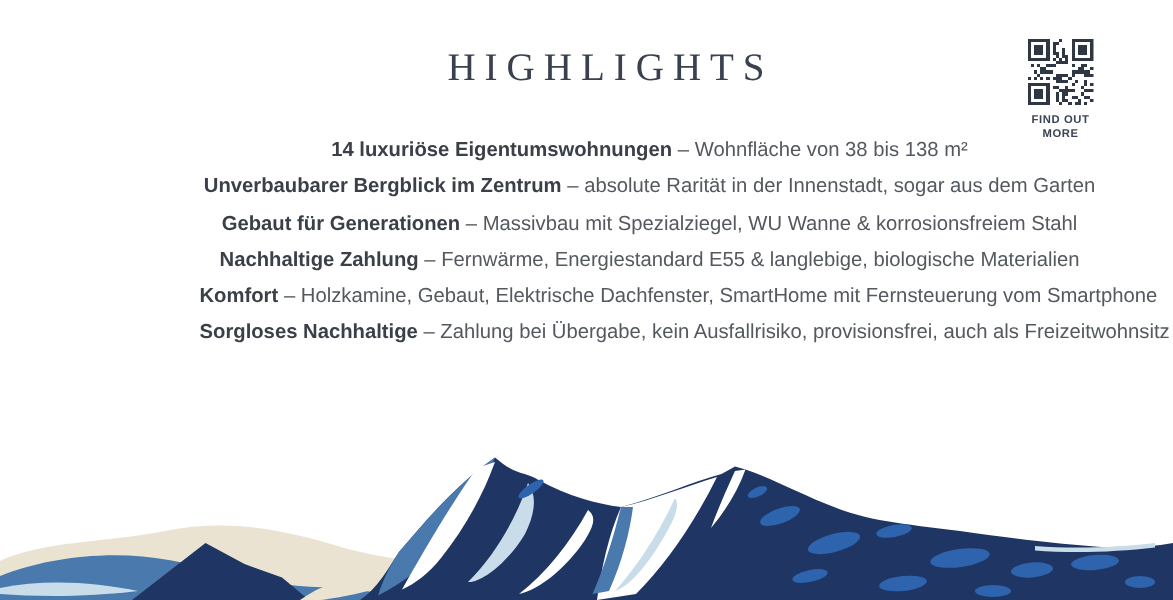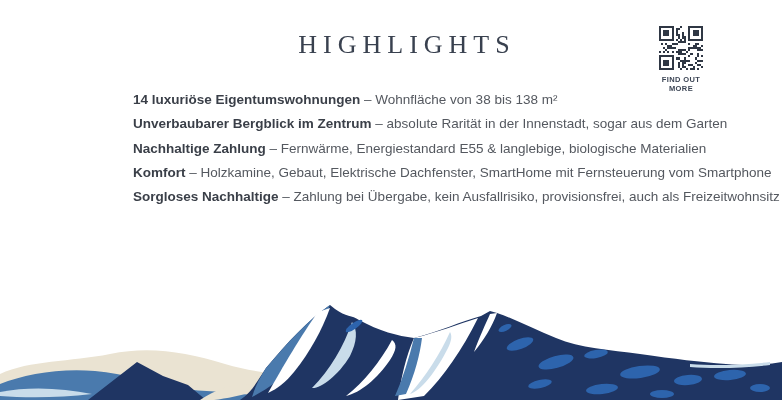--- a/index.html
+++ b/index.html
@@ -15,41 +15,42 @@
     position:absolute;top:30px;left:16px;width:782px;
     text-align:center;
     font-family:"Liberation Serif", serif;
     font-size:26px;
     letter-spacing:6px;
     color:#39414f;
     font-weight:400;
   }
   
   .qr-block{
-    position:absolute;top:26px;left:656px;width:50px;
+    position:absolute;top:26px;left:682px;width:50px;
     text-align:center;
   }
   .qr-block svg{display:block;margin:0 auto;}
   .qr-caption{
     margin-top:5px;
     font-size:7.5px;
     font-weight:bold;
     letter-spacing:0.4px;
     line-height:9px;
     color:#3b4454;
   }
   
   .features{
     position:absolute;top:88px;left:133px;width:600px;
   }
   .feature-line{
     line-height:24.3px;
     font-size:13.5px;
     white-space:nowrap;
     color:#54585f;
+    text-align:center;
   }
   .f-label{font-weight:bold;color:#3a3f48;}
   .f-text{color:#54585f;}
   
   .mountains{
     position:absolute;left:0;bottom:0;width:782px;height:112px;
   }
   .mountains svg{display:block;}
   .fill-navy{fill:var(--navy);}
   .fill-steel{fill:var(--steel);}
@@ -277,20 +278,24 @@
   <div class="features">
     <div class="feature-line">
       <span class="f-label">14 luxuriöse Eigentumswohnungen</span>
       <span class="f-text">– Wohnfläche von 38 bis 138 m²</span>
     </div>
     <div class="feature-line">
       <span class="f-label">Unverbaubarer Bergblick im Zentrum</span>
       <span class="f-text">– absolute Rarität in der Innenstadt, sogar aus dem Garten</span>
     </div>
     <div class="feature-line">
+      <span class="f-label">Gebaut für Generationen</span>
+      <span class="f-text">– Massivbau mit Spezialziegel, WU Wanne &amp; korrosionsfreiem Stahl</span>
+    </div>
+    <div class="feature-line">
       <span class="f-label">Nachhaltige Zahlung</span>
       <span class="f-text">– Fernwärme, Energiestandard E55 &amp; langlebige, biologische Materialien</span>
     </div>
     <div class="feature-line">
       <span class="f-label">Komfort</span>
       <span class="f-text">– Holzkamine, Gebaut, Elektrische Dachfenster, SmartHome mit Fernsteuerung vom Smartphone</span>
     </div>
     <div class="feature-line">
       <span class="f-label">Sorgloses Nachhaltige</span>
       <span class="f-text">– Zahlung bei Übergabe, kein Ausfallrisiko, provisionsfrei, auch als Freizeitwohnsitz</span>

